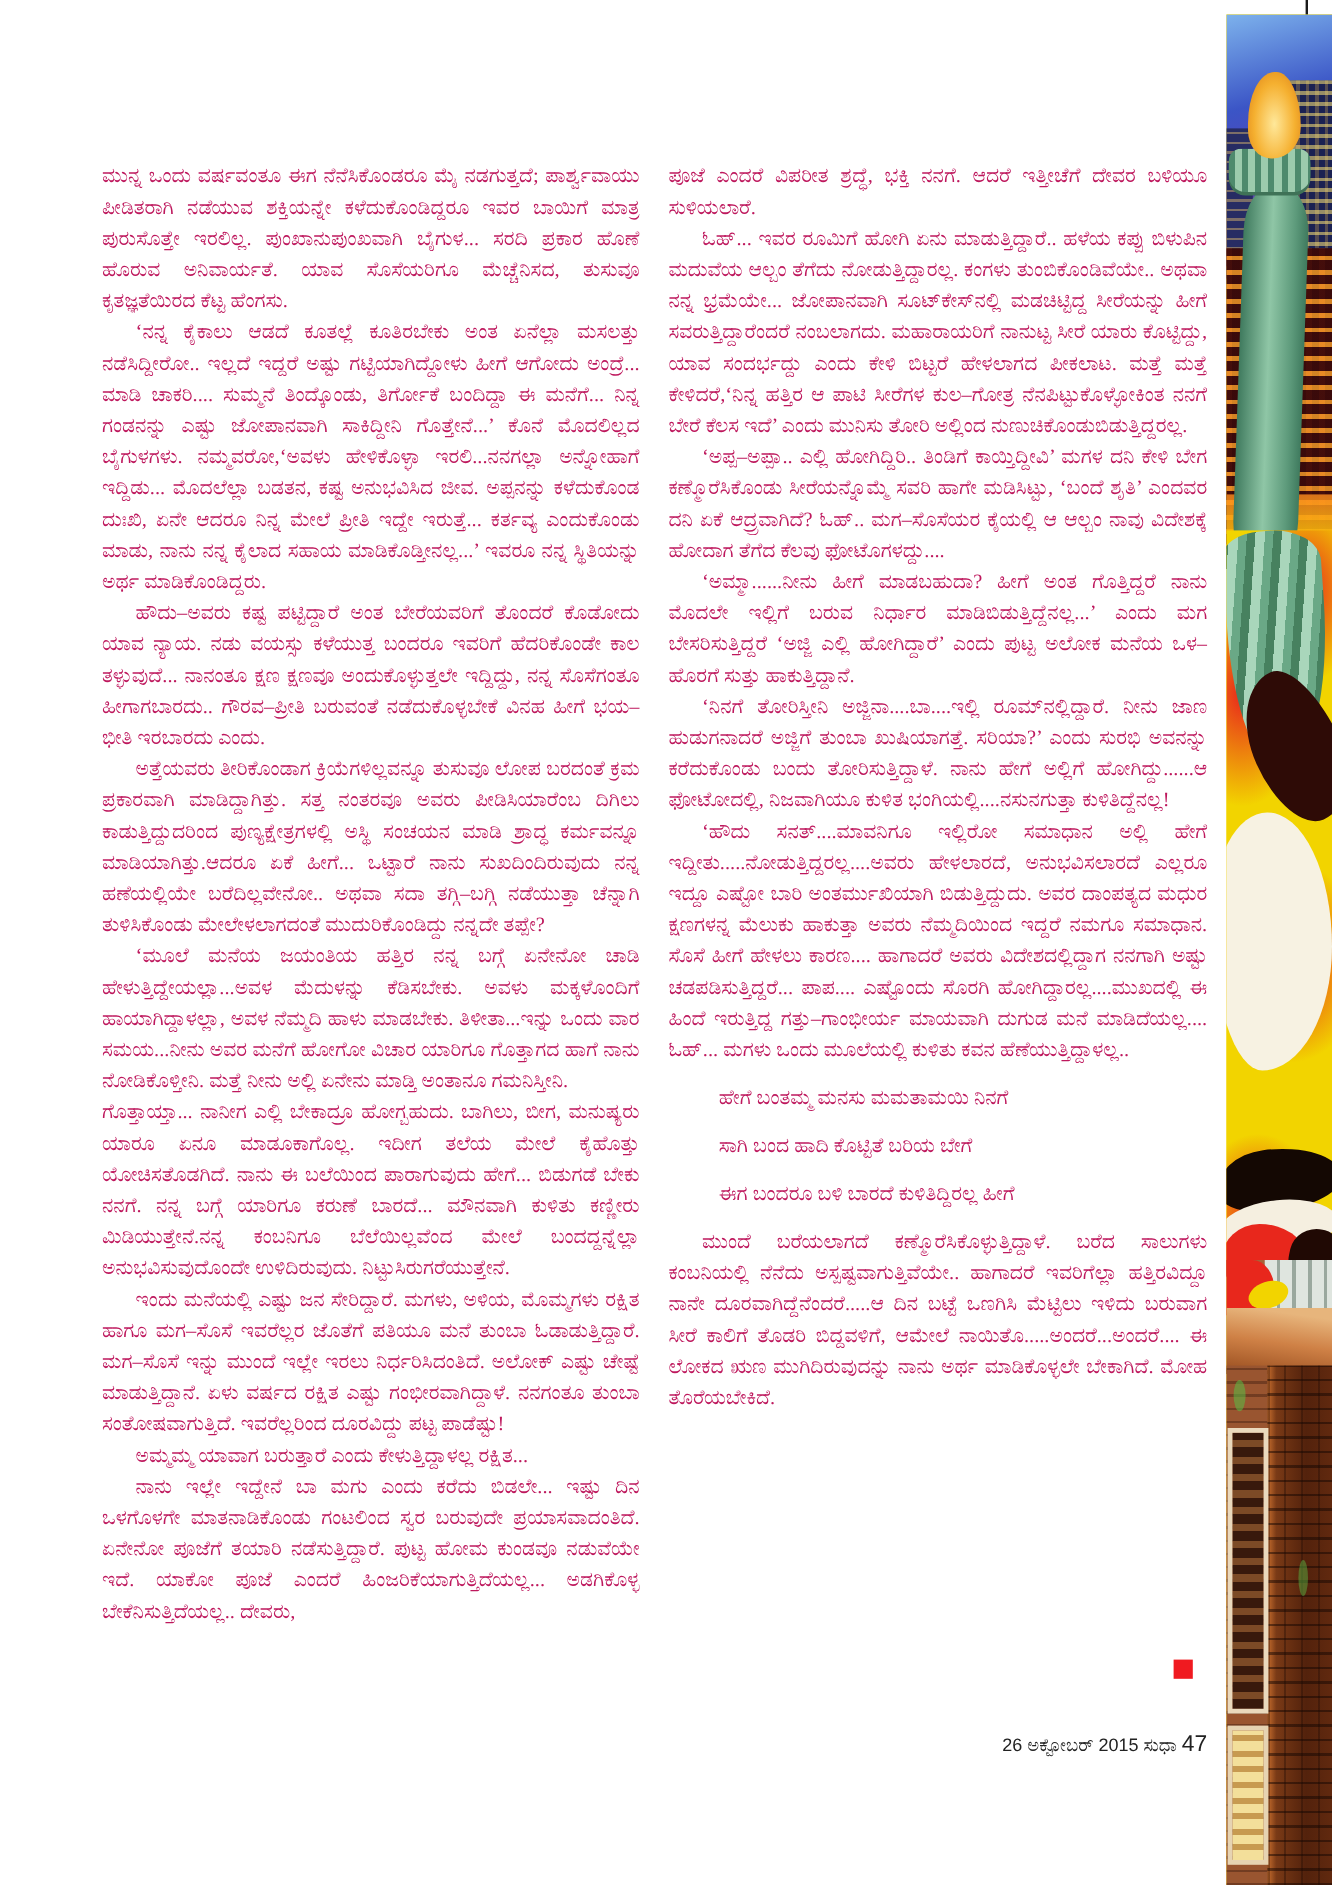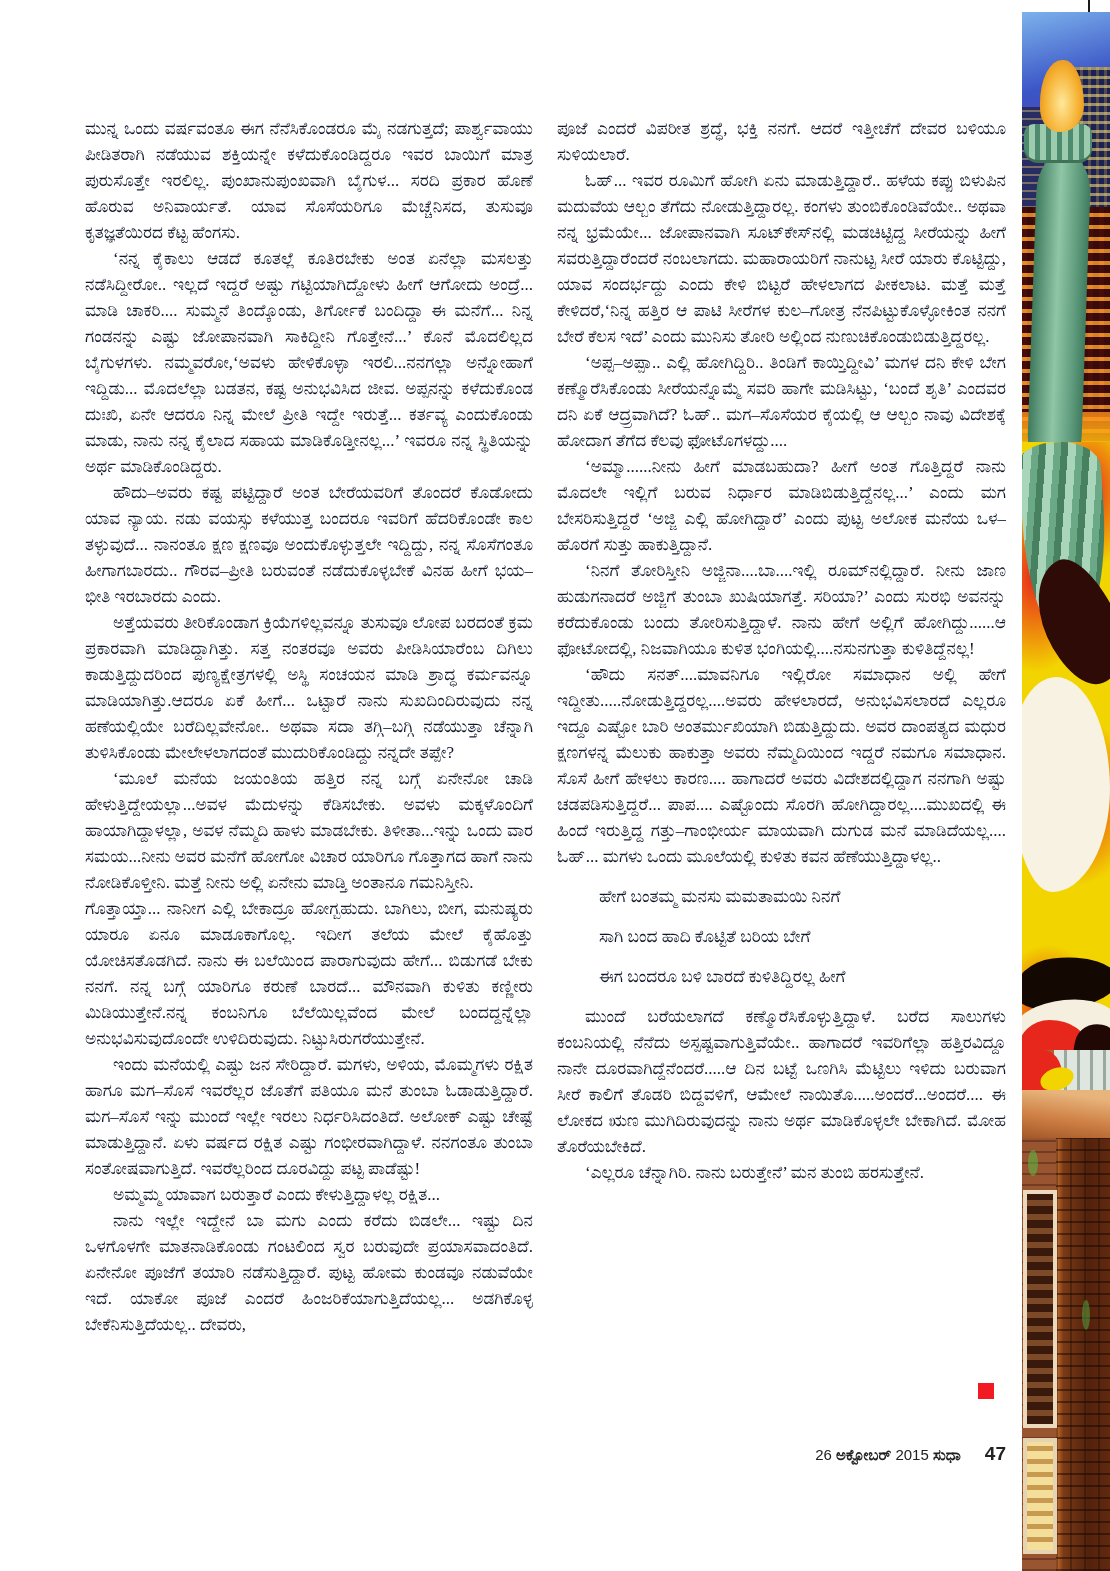--- a/index.html
+++ b/index.html
@@ -1,35 +1,35 @@
 <!DOCTYPE html>
 <html><head>
 <meta charset="utf-8">
 <style>
   html,body{margin:0;padding:0;}
   body{
     width:1110px;height:1571px;position:relative;background:#ffffff;
     font-family:"Liberation Serif","DejaVu Serif",serif;overflow:hidden;
   }
   .col{
-    position:absolute;top:116px;overflow:hidden;
-    font-size:17px;line-height:26px;color:#0f172a;text-align:justify;
+    position:absolute;top:134px;overflow:hidden;
+    font-size:17px;line-height:26px;color:#be185d;text-align:justify;
   }
   .col-left{left:85px;width:448px;height:1340px;}
   .col-right{left:557px;width:449px;height:1290px;}
   .col p{margin:0;}
   .col p.indent{text-indent:28px;}
   .poem p{margin:14px;text-indent:28px;text-align:left;}
   .end-marker{position:absolute;left:978px;top:1383px;width:16px;height:16px;}
   .footer{
     position:absolute;left:706px;top:1443px;width:300px;text-align:right;
     font-size:15px;color:#222;font-family:"Liberation Sans","DejaVu Sans",sans-serif;
   }
-  .footer .b{font-weight:bold;}
-  .footer .pg{font-weight:bold;font-size:19px;margin-left:20px;}
+  .footer .b{font-weight:normal;}
+  .footer .pg{font-weight:normal;font-size:19px;}
   
   .art-strip{position:absolute;left:1022px;top:12px;width:88px;height:1559px;overflow:hidden;background:#f2d400;}
   .art-strip *{position:absolute;}
   .reg-mark{position:absolute;left:1088px;top:0;width:2px;height:34px;background:#1a1a1a;}
   .sky{left:0;top:0;width:88px;height:210px;
     background:linear-gradient(165deg,#7db2ec 0%,#3b55c6 35%,#5a3fb4 65%,#8f4aa6 100%);}
   .tower1{left:42px;top:55px;width:46px;height:165px;background:
     repeating-linear-gradient(0deg,rgba(255,230,120,.55) 0 3px,transparent 3px 9px),
     repeating-linear-gradient(90deg,rgba(255,200,80,.25) 0 3px,transparent 3px 8px),#1b2152;}
   .tower2{left:0;top:95px;width:22px;height:125px;background:
@@ -115,21 +115,20 @@
   <p class="indent">‘ಅಪ್ಪ–ಅಪ್ಪಾ.. ಎಲ್ಲಿ ಹೋಗಿದ್ದಿರಿ.. ತಿಂಡಿಗೆ ಕಾಯ್ತಿದ್ದೀವಿ’ ಮಗಳ ದನಿ ಕೇಳಿ ಬೇಗ ಕಣ್ಮೊರೆಸಿಕೊಂಡು ಸೀರೆಯನ್ನೊಮ್ಮೆ ಸವರಿ ಹಾಗೇ ಮಡಿಸಿಟ್ಟು, ‘ಬಂದೆ ಶೃತಿ’ ಎಂದವರ ದನಿ ಏಕೆ ಆದ್ರ್ರವಾಗಿದೆ? ಓಹ್.. ಮಗ–ಸೊಸೆಯರ ಕೈಯಲ್ಲಿ ಆ ಆಲ್ಬಂ ನಾವು ವಿದೇಶಕ್ಕೆ ಹೋದಾಗ ತೆಗೆದ ಕೆಲವು ಫೋಟೊಗಳದ್ದು....</p>
   <p class="indent">‘ಅಮ್ಮಾ......ನೀನು ಹೀಗೆ ಮಾಡಬಹುದಾ? ಹೀಗೆ ಅಂತ ಗೊತ್ತಿದ್ದರೆ ನಾನು ಮೊದಲೇ ಇಲ್ಲಿಗೆ ಬರುವ ನಿರ್ಧಾರ ಮಾಡಿಬಿಡುತ್ತಿದ್ದೆನಲ್ಲ...’ ಎಂದು ಮಗ ಬೇಸರಿಸುತ್ತಿದ್ದರೆ ‘ಅಜ್ಜಿ ಎಲ್ಲಿ ಹೋಗಿದ್ದಾರೆ’ ಎಂದು ಪುಟ್ಟ ಅಲೋಕ ಮನೆಯ ಒಳ–ಹೊರಗೆ ಸುತ್ತು ಹಾಕುತ್ತಿದ್ದಾನೆ.</p>
   <p class="indent">‘ನಿನಗೆ ತೋರಿಸ್ತೀನಿ ಅಜ್ಜಿನಾ....ಬಾ....ಇಲ್ಲಿ ರೂಮ್‌ನಲ್ಲಿದ್ದಾರೆ. ನೀನು ಜಾಣ ಹುಡುಗನಾದರೆ ಅಜ್ಜಿಗೆ ತುಂಬಾ ಖುಷಿಯಾಗತ್ತೆ. ಸರಿಯಾ?’ ಎಂದು ಸುರಭಿ ಅವನನ್ನು ಕರೆದುಕೊಂಡು ಬಂದು ತೋರಿಸುತ್ತಿದ್ದಾಳೆ. ನಾನು ಹೇಗೆ ಅಲ್ಲಿಗೆ ಹೋಗಿದ್ದು......ಆ ಫೋಟೋದಲ್ಲಿ, ನಿಜವಾಗಿಯೂ ಕುಳಿತ ಭಂಗಿಯಲ್ಲಿ....ನಸುನಗುತ್ತಾ ಕುಳಿತಿದ್ದೆನಲ್ಲ!</p>
   <p class="indent">‘ಹೌದು ಸನತ್....ಮಾವನಿಗೂ ಇಲ್ಲಿರೋ ಸಮಾಧಾನ ಅಲ್ಲಿ ಹೇಗೆ ಇದ್ದೀತು.....ನೋಡುತ್ತಿದ್ದರಲ್ಲ....ಅವರು ಹೇಳಲಾರದೆ, ಅನುಭವಿಸಲಾರದೆ ಎಲ್ಲರೂ ಇದ್ದೂ ಎಷ್ಟೋ ಬಾರಿ ಅಂತರ್ಮುಖಿಯಾಗಿ ಬಿಡುತ್ತಿದ್ದುದು. ಅವರ ದಾಂಪತ್ಯದ ಮಧುರ ಕ್ಷಣಗಳನ್ನ ಮೆಲುಕು ಹಾಕುತ್ತಾ ಅವರು ನೆಮ್ಮದಿಯಿಂದ ಇದ್ದರೆ ನಮಗೂ ಸಮಾಧಾನ. ಸೊಸೆ ಹೀಗೆ ಹೇಳಲು ಕಾರಣ.... ಹಾಗಾದರೆ ಅವರು ವಿದೇಶದಲ್ಲಿದ್ದಾಗ ನನಗಾಗಿ ಅಷ್ಟು ಚಡಪಡಿಸುತ್ತಿದ್ದರೆ... ಪಾಪ.... ಎಷ್ಟೊಂದು ಸೊರಗಿ ಹೋಗಿದ್ದಾರಲ್ಲ....ಮುಖದಲ್ಲಿ ಈ ಹಿಂದೆ ಇರುತ್ತಿದ್ದ ಗತ್ತು–ಗಾಂಭೀರ್ಯ ಮಾಯವಾಗಿ ದುಗುಡ ಮನೆ ಮಾಡಿದೆಯಲ್ಲ.... ಓಹ್... ಮಗಳು ಒಂದು ಮೂಲೆಯಲ್ಲಿ ಕುಳಿತು ಕವನ ಹೆಣೆಯುತ್ತಿದ್ದಾಳಲ್ಲ..</p>
   <div class="poem">
     <p>ಹೇಗೆ ಬಂತಮ್ಮ ಮನಸು ಮಮತಾಮಯಿ ನಿನಗೆ</p>
     <p>ಸಾಗಿ ಬಂದ ಹಾದಿ ಕೊಟ್ಟಿತೆ ಬರಿಯ ಬೇಗೆ</p>
     <p>ಈಗ ಬಂದರೂ ಬಳಿ ಬಾರದೆ ಕುಳಿತಿದ್ದಿರಲ್ಲ ಹೀಗೆ</p>
   </div>
   <p class="indent">ಮುಂದೆ ಬರೆಯಲಾಗದೆ ಕಣ್ಮೊರೆಸಿಕೊಳ್ಳುತ್ತಿದ್ದಾಳೆ. ಬರೆದ ಸಾಲುಗಳು ಕಂಬನಿಯಲ್ಲಿ ನೆನೆದು ಅಸ್ಪಷ್ಟವಾಗುತ್ತಿವೆಯೇ.. ಹಾಗಾದರೆ ಇವರಿಗೆಲ್ಲಾ ಹತ್ತಿರವಿದ್ದೂ ನಾನೇ ದೂರವಾಗಿದ್ದೆನೆಂದರೆ.....ಆ ದಿನ ಬಟ್ಟೆ ಒಣಗಿಸಿ ಮೆಟ್ಟಿಲು ಇಳಿದು ಬರುವಾಗ ಸೀರೆ ಕಾಲಿಗೆ ತೊಡರಿ ಬಿದ್ದವಳಿಗೆ, ಆಮೇಲೆ ನಾಯಿತೊ.....ಅಂದರೆ...ಅಂದರೆ.... ಈ ಲೋಕದ ಋಣ ಮುಗಿದಿರುವುದನ್ನು ನಾನು ಅರ್ಥ ಮಾಡಿಕೊಳ್ಳಲೇ ಬೇಕಾಗಿದೆ. ಮೋಹ ತೊರೆಯಬೇಕಿದೆ.</p>
-  <p class="indent">‘ಎಲ್ಲರೂ ಚೆನ್ನಾಗಿರಿ. ನಾನು ಬರುತ್ತೇನೆ’ ಮನ ತುಂಬಿ ಹರಸುತ್ತೇನೆ.</p>
 </div>
 
 <div class="end-marker" style="background:#f01a20;"></div>
 
 <div class="footer">
   <span>26</span>
   <span class="b">ಅಕ್ಟೋಬರ್</span>
   <span>2015</span>
   <span class="b">ಸುಧಾ</span>
   <span class="pg">47</span>

